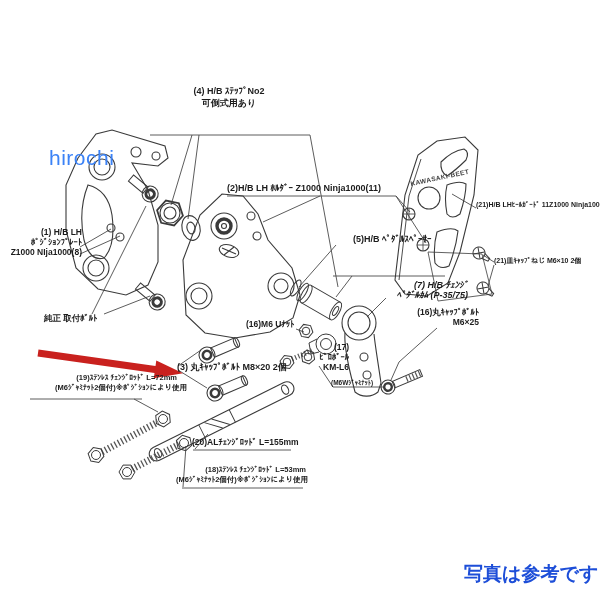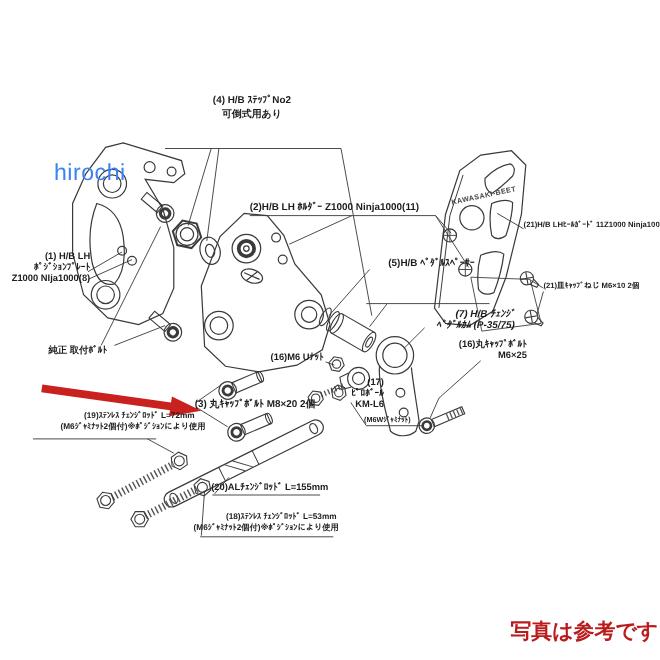--- a/index.html
+++ b/index.html
@@ -7,21 +7,21 @@
   .stage{position:relative;width:600px;height:600px;background:#ffffff;overflow:hidden;}
   .stage svg{position:absolute;left:0;top:0;z-index:1;}
   .lbl{position:absolute;z-index:2;font-weight:700;color:#1c1c1c;white-space:nowrap;line-height:1.15;}
   .c{text-align:center;}
   .fs9{font-size:9px;}
   .fs85{font-size:8.5px;}
   .fs75{font-size:7.5px;}
   .fs7{font-size:7px;}
   .fs65{font-size:6.5px;}
   .watermark{position:absolute;z-index:2;font-size:21px;font-weight:400;color:#3b82f6;letter-spacing:.5px;}
-  .footer{position:absolute;z-index:2;font-size:19px;font-weight:700;color:#b91c1c;}
+  .footer{position:absolute;z-index:2;font-size:19px;font-weight:700;color:#1d4ed8;}
   .lh10 div{line-height:10px;text-align:right;}
   .lh12 div{line-height:12px;}
 </style>
 </head>
 <body>
 
 <div class="stage">
 
 <svg width="600" height="600" viewBox="0 0 600 600">
   <defs>

